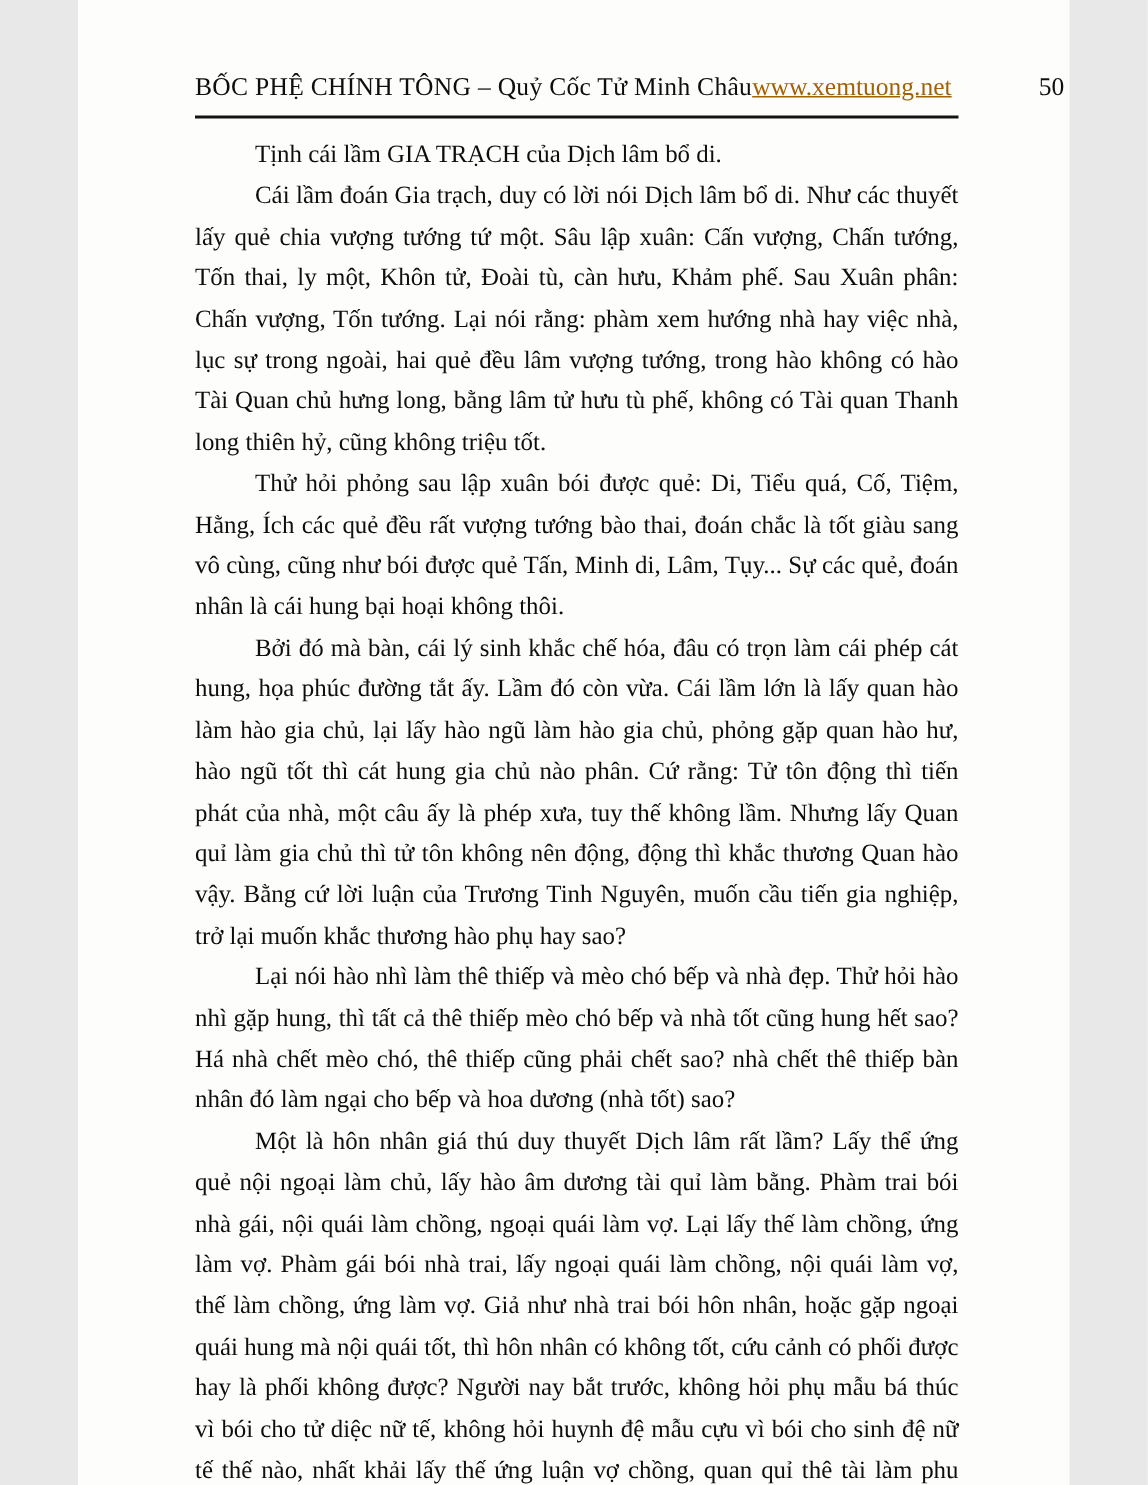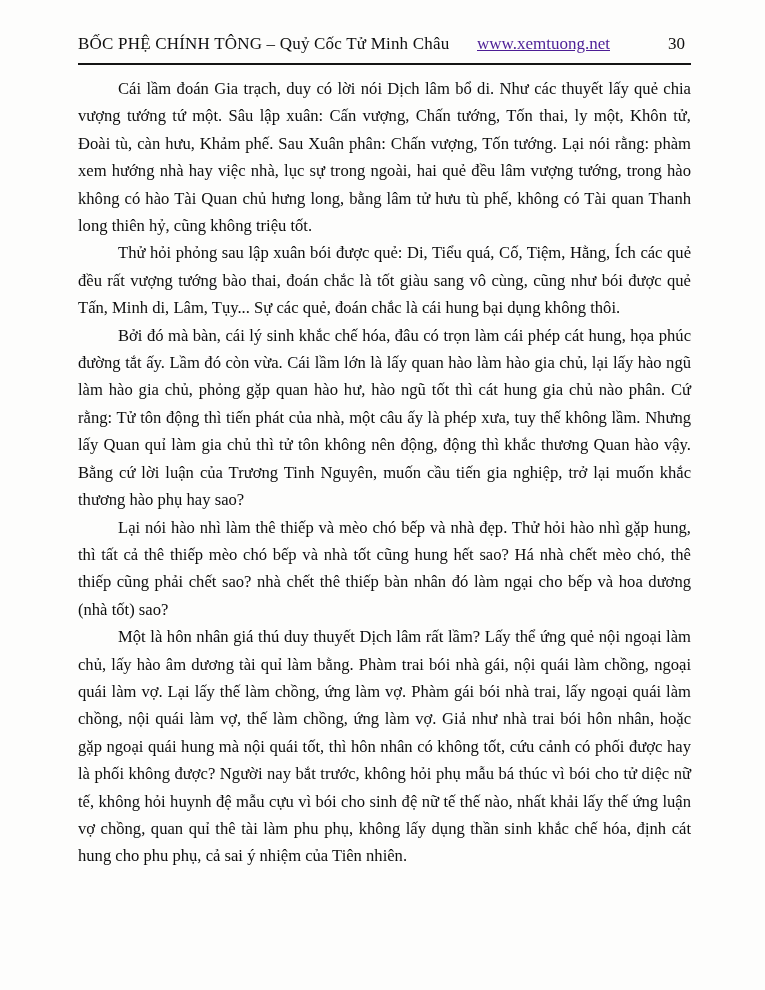--- a/index.html
+++ b/index.html
@@ -1,40 +1,40 @@
 <!DOCTYPE html>
 <html><head>
 <meta charset="utf-8">
 <style>
   * { margin: 0; padding: 0; box-sizing: border-box; }
   html, body { background: #e8e8e8; }
   .page {
     position: relative;
-    width: 765px;
+    width: 661px;
     height: 990px;
     margin: 0 auto;
     background: #fdfdfc;
     color: #0e0e0e;
     font-family: "Liberation Serif", "DejaVu Serif", serif;
-    padding: 34px 74px 0 78px;
+    padding: 48px 74px 0 78px;
     overflow: hidden;
   }
   .header-row {
     display: flex;
     align-items: baseline;
     font-size: 17px;
     white-space: nowrap;
   }
   .header-title {
     flex: 1 1 auto;
     letter-spacing: 0.2px;
   }
   .header-url {
     text-decoration: underline;
-    color: #4c1d95;
+    color: #a16207;
     margin-right: 58px;
   }
   .header-pageno {
     margin-right: 6px;
   }
   .header-rule {
     border: none;
     border-top: 2px solid #141414;
     margin-top: 9px;
     margin-bottom: 10px;
@@ -50,27 +50,28 @@
   }
 </style>
 </head>
 <body>
 
 <div class="page">
 
   <div class="header-row">
     <span class="header-title">BỐC PHỆ CHÍNH TÔNG – Quỷ Cốc Tử Minh Châu</span>
     <span class="header-url">www.xemtuong.net</span>
-    <span class="header-pageno">30</span>
+    <span class="header-pageno">50</span>
   </div>
 
   <hr class="header-rule">
 
   <div class="body-text">
+    <p>Tịnh cái lầm GIA TRẠCH của Dịch lâm bổ di.</p>
     <p>Cái lầm đoán Gia trạch, duy có lời nói Dịch lâm bổ di. Như các thuyết lấy quẻ chia vượng tướng tứ một. Sâu lập xuân: Cấn vượng, Chấn tướng, Tốn thai, ly một, Khôn tử, Đoài tù, càn hưu, Khảm phế. Sau Xuân phân: Chấn vượng, Tốn tướng. Lại nói rằng: phàm xem hướng nhà hay việc nhà, lục sự trong ngoài, hai quẻ đều lâm vượng tướng, trong hào không có hào Tài Quan chủ hưng long, bằng lâm tử hưu tù phế, không có Tài quan Thanh long thiên hỷ, cũng không triệu tốt.</p>
-    <p>Thử hỏi phỏng sau lập xuân bói được quẻ: Di, Tiểu quá, Cố, Tiệm, Hằng, Ích các quẻ đều rất vượng tướng bào thai, đoán chắc là tốt giàu sang vô cùng, cũng như bói được quẻ Tấn, Minh di, Lâm, Tụy... Sự các quẻ, đoán chắc là cái hung bại dụng không thôi.</p>
+    <p>Thử hỏi phỏng sau lập xuân bói được quẻ: Di, Tiểu quá, Cố, Tiệm, Hằng, Ích các quẻ đều rất vượng tướng bào thai, đoán chắc là tốt giàu sang vô cùng, cũng như bói được quẻ Tấn, Minh di, Lâm, Tụy... Sự các quẻ, đoán nhân là cái hung bại hoại không thôi.</p>
     <p>Bởi đó mà bàn, cái lý sinh khắc chế hóa, đâu có trọn làm cái phép cát hung, họa phúc đường tắt ấy. Lầm đó còn vừa. Cái lầm lớn là lấy quan hào làm hào gia chủ, lại lấy hào ngũ làm hào gia chủ, phỏng gặp quan hào hư, hào ngũ tốt thì cát hung gia chủ nào phân. Cứ rằng: Tử tôn động thì tiến phát của nhà, một câu ấy là phép xưa, tuy thế không lầm. Nhưng lấy Quan quỉ làm gia chủ thì tử tôn không nên động, động thì khắc thương Quan hào vậy. Bằng cứ lời luận của Trương Tinh Nguyên, muốn cầu tiến gia nghiệp, trở lại muốn khắc thương hào phụ hay sao?</p>
     <p>Lại nói hào nhì làm thê thiếp và mèo chó bếp và nhà đẹp. Thử hỏi hào nhì gặp hung, thì tất cả thê thiếp mèo chó bếp và nhà tốt cũng hung hết sao? Há nhà chết mèo chó, thê thiếp cũng phải chết sao? nhà chết thê thiếp bàn nhân đó làm ngại cho bếp và hoa dương (nhà tốt) sao?</p>
     <p>Một là hôn nhân giá thú duy thuyết Dịch lâm rất lầm? Lấy thể ứng quẻ nội ngoại làm chủ, lấy hào âm dương tài quỉ làm bằng. Phàm trai bói nhà gái, nội quái làm chồng, ngoại quái làm vợ. Lại lấy thế làm chồng, ứng làm vợ. Phàm gái bói nhà trai, lấy ngoại quái làm chồng, nội quái làm vợ, thế làm chồng, ứng làm vợ. Giả như nhà trai bói hôn nhân, hoặc gặp ngoại quái hung mà nội quái tốt, thì hôn nhân có không tốt, cứu cảnh có phối được hay là phối không được? Người nay bắt trước, không hỏi phụ mẫu bá thúc vì bói cho tử diệc nữ tế, không hỏi huynh đệ mẫu cựu vì bói cho sinh đệ nữ tế thế nào, nhất khải lấy thế ứng luận vợ chồng, quan quỉ thê tài làm phu phụ, không lấy dụng thần sinh khắc chế hóa, định cát hung cho phu phụ, cả sai ý nhiệm của Tiên nhiên.</p>
 
   </div>
 
 </div>
 
 </body></html>

